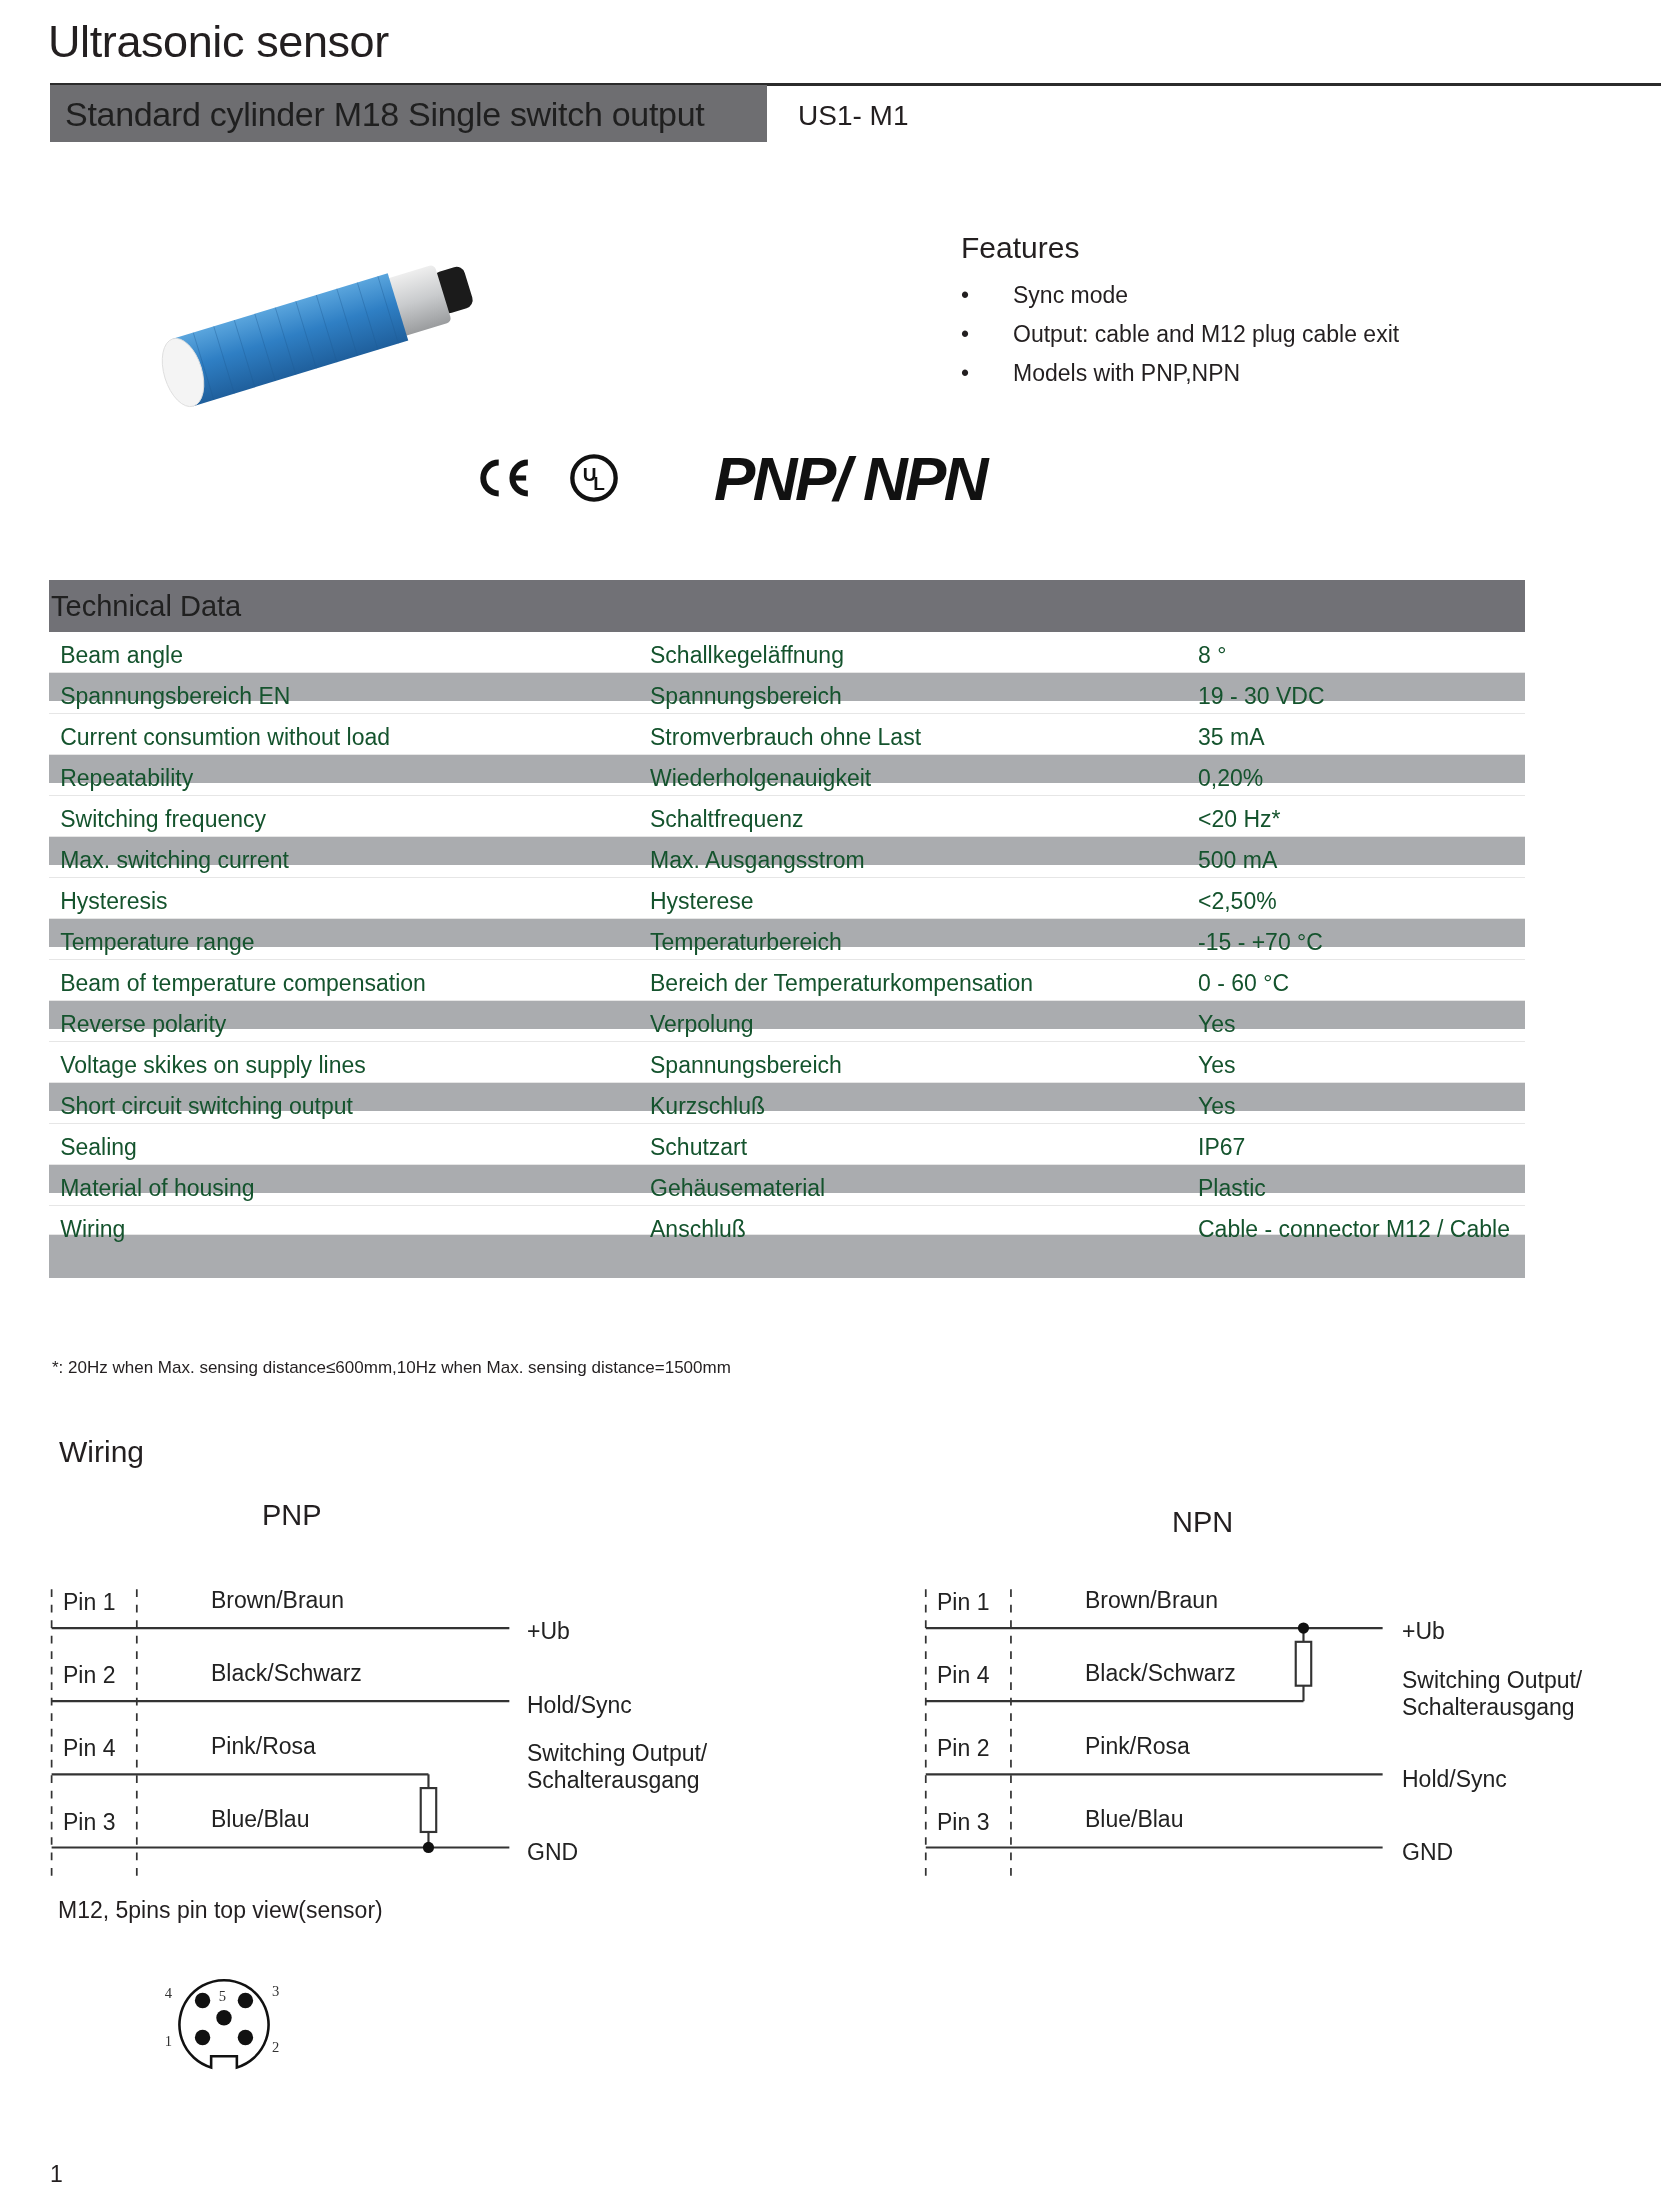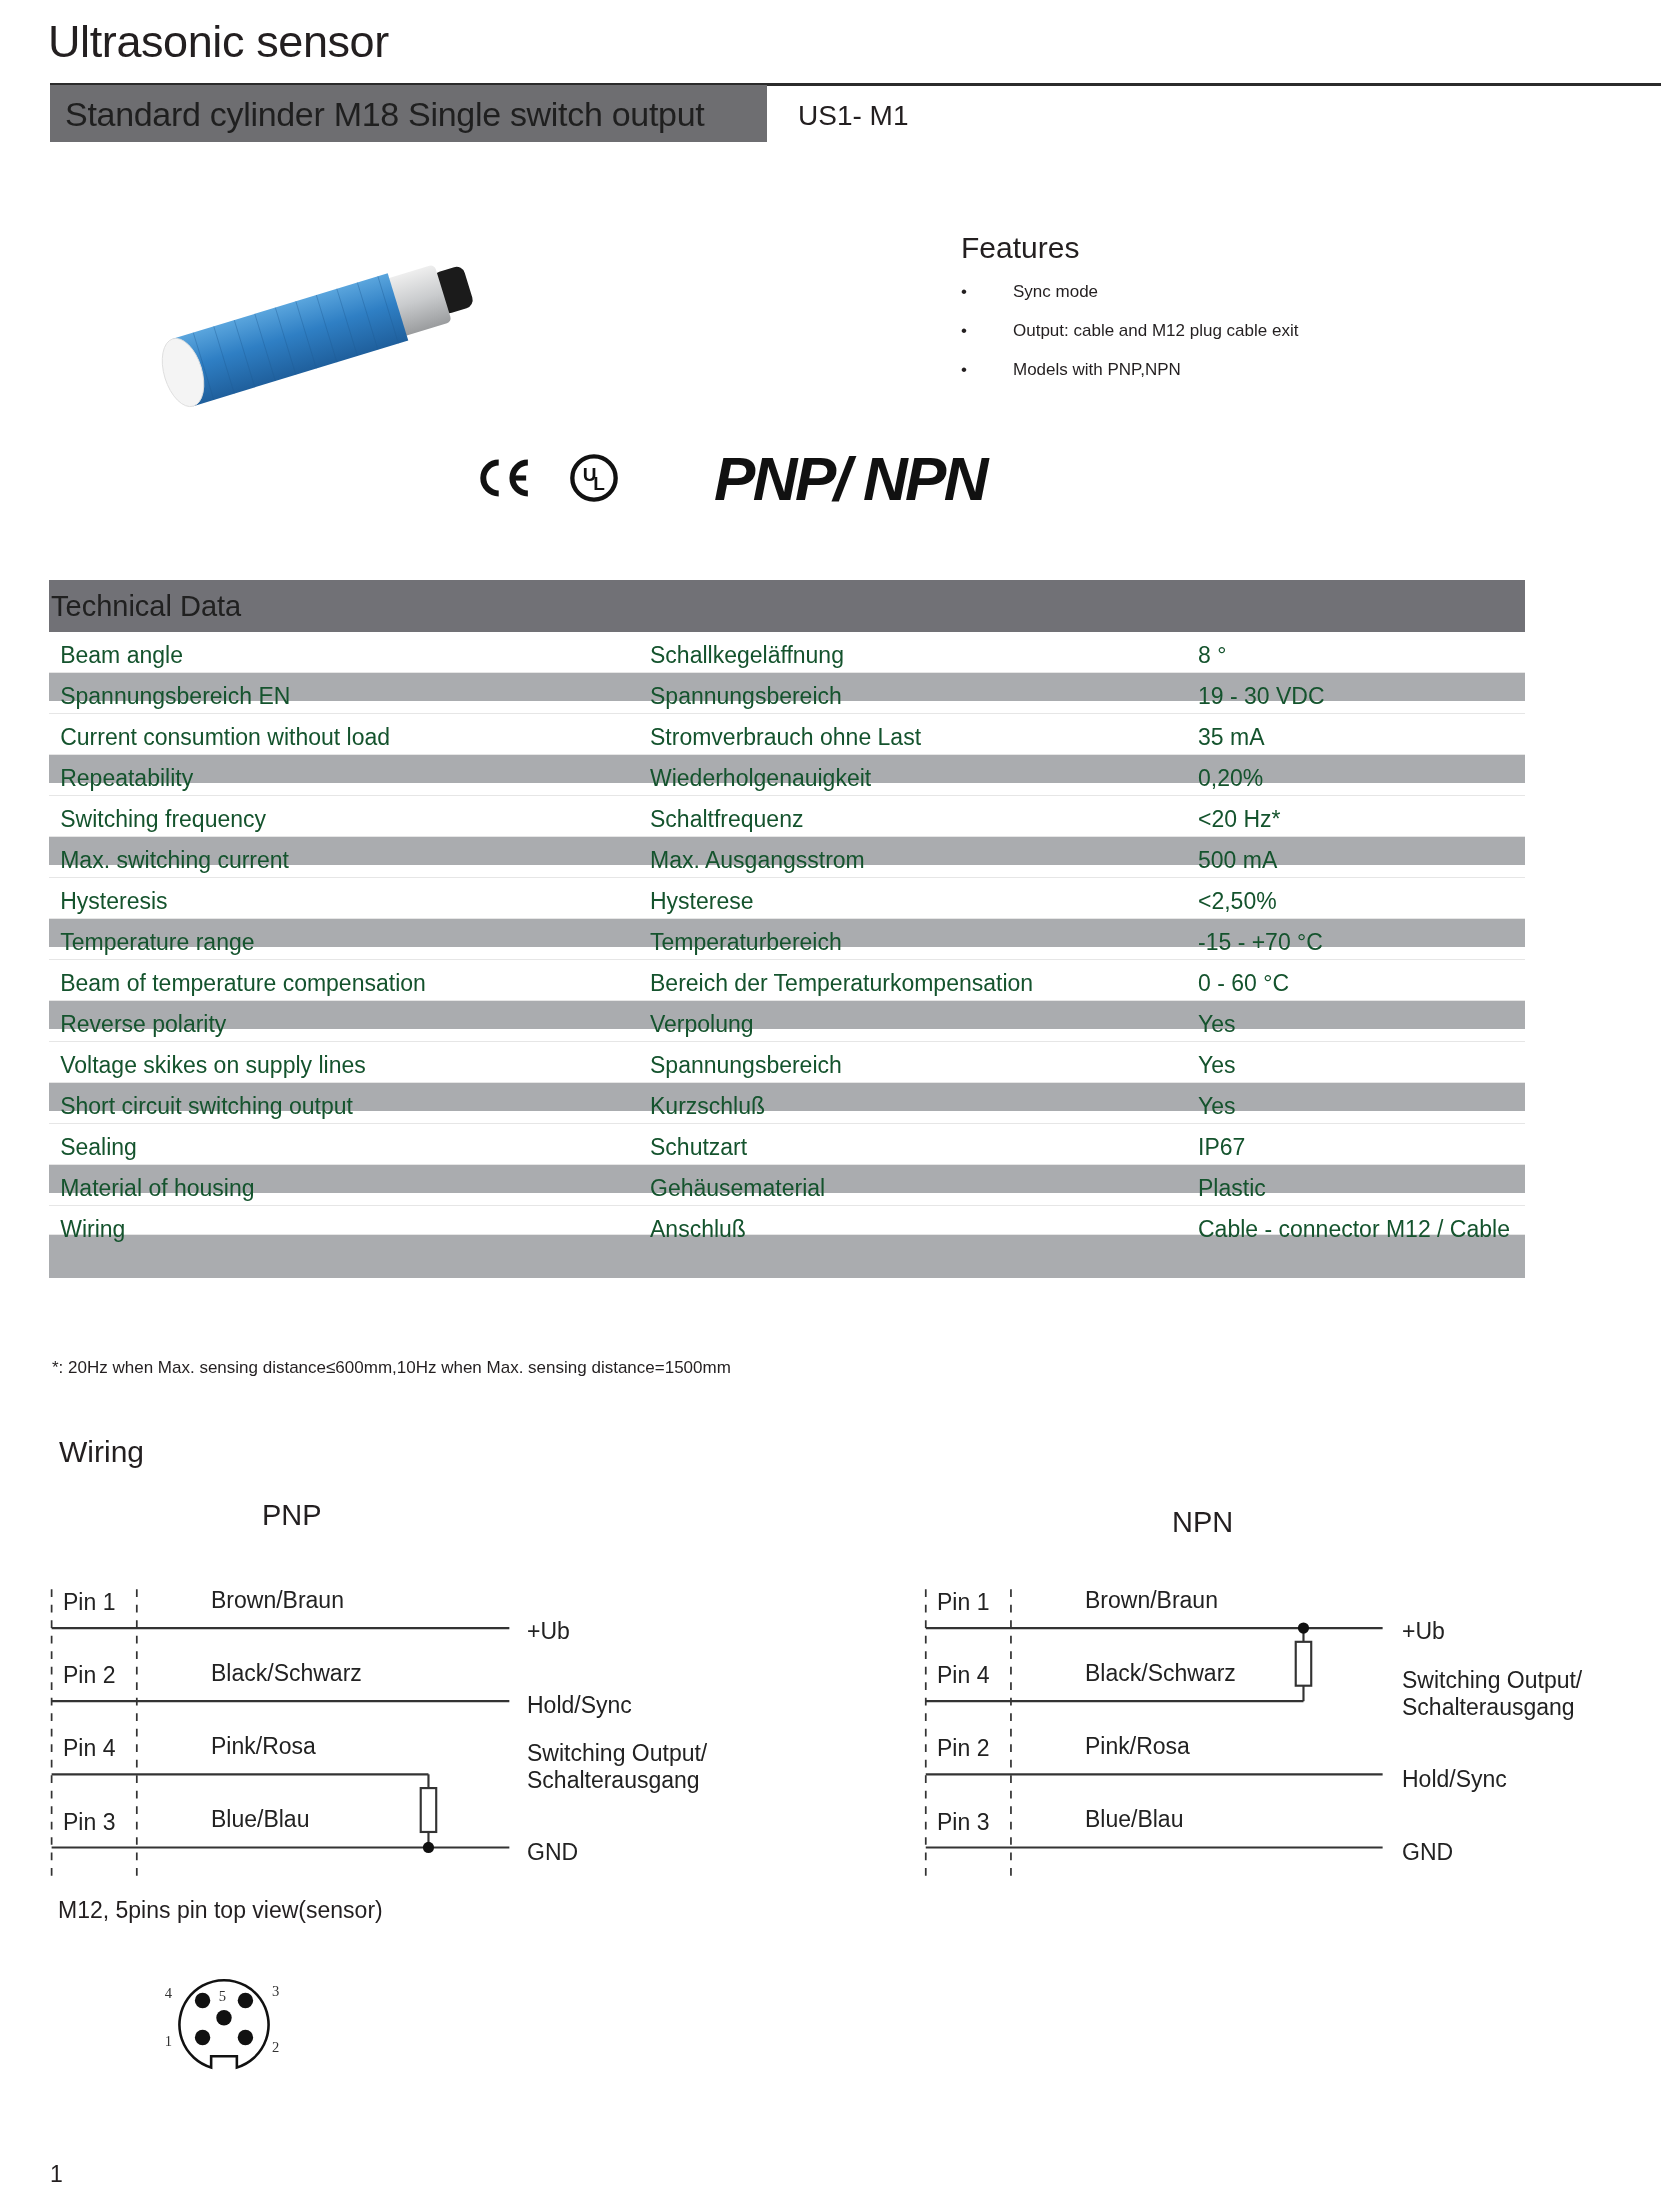--- a/index.html
+++ b/index.html
@@ -9,21 +9,21 @@
 
   #title { left: 48px; top: 15.5px; font-size: 45px; letter-spacing: -0.4px; white-space: nowrap; }
   #top-rule { left: 50px; top: 83px; width: 1611px; height: 3.4px; background: #2b2b2b; }
   #subtitle-bar { left: 50px; top: 85px; width: 717px; height: 57px; background: #6e6e71; }
   #subtitle-text { left: 65px; top: 95px; font-size: 34px; color: #1f1f1f; white-space: nowrap; letter-spacing: -0.3px; }
   #model-code { left: 798px; top: 100px; font-size: 28px; white-space: nowrap; }
 
   #product-image { left: 138px; top: 250px; width: 370px; height: 163px; }
 
   #features-heading { left: 961px; top: 231px; font-size: 30px; }
-  .feature-item { left: 961px; font-size: 17px; white-space: nowrap; }
+  .feature-item { left: 961px; font-size: 23px; white-space: nowrap; }
   .feature-item .bullet { display: inline-block; width: 52px; }
 
   #cert-row { left: 473px; top: 443px; height: 77px; width: 482px; }
   #ce-mark { position: absolute; left: 0; top: 8.6px; width: 60px; height: 52px; }
   #ul-mark { position: absolute; left: 95px; top: 8.6px; width: 52px; height: 52px; }
   #pnp-npn-logo { position: absolute; left: 194px; top: 0px; font-size: 62px; font-weight: bold; font-style: italic;
                   letter-spacing: -2.6px; white-space: nowrap; color: #111; margin-left: 47px; }
 
   #tech-table { left: 49px; top: 580px; width: 1476px; }
   #tech-header { height: 52px; background: #717176; font-size: 29px; color: #202020; line-height: 52px; padding-left: 2px; }

